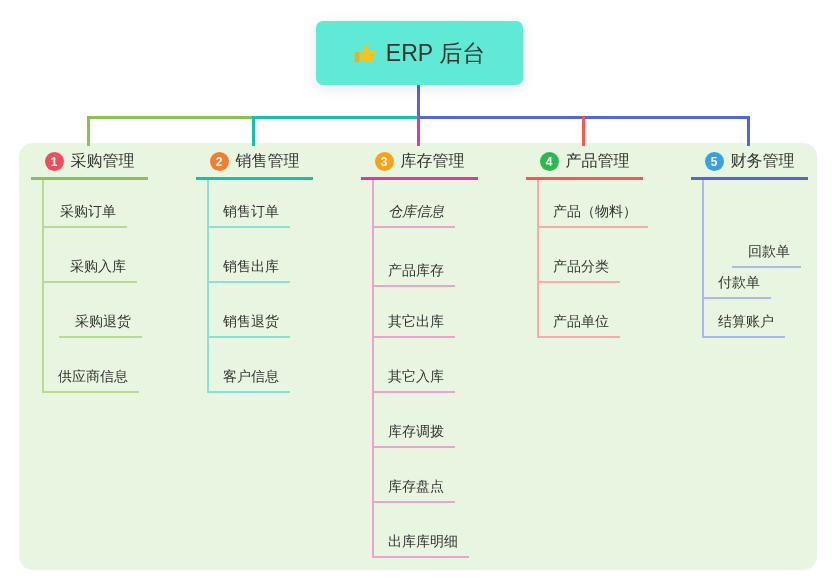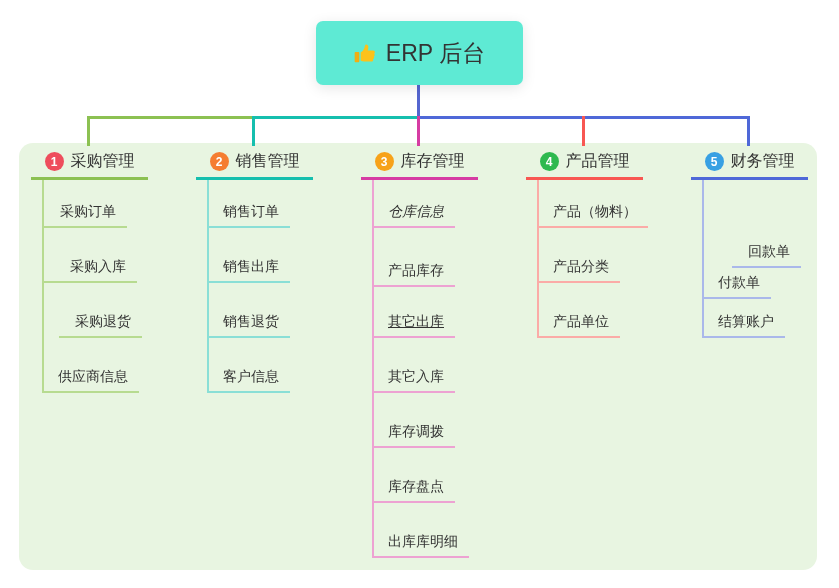--- a/index.html
+++ b/index.html
@@ -67,21 +67,21 @@
       <div class="item" style="left: 207px; top: 256px; border-bottom-color: rgb(138, 223, 214);">销售出库</div>
       <div class="item" style="left: 207px; top: 311px; border-bottom-color: rgb(138, 223, 214);">销售退货</div>
       <div class="item" style="left: 207px; top: 366px; border-bottom-color: rgb(138, 223, 214);">客户信息</div>
       <div class="branch-header" style="left: 361px; top: 146px; border-bottom-color: rgb(214, 60, 163);">
         <span class="badge" style="background: rgb(247, 162, 25);">3</span>
         <span>库存管理</span>
       </div>
       <div class="vline" style="left: 372px; top: 180px; height: 378px; background: rgb(237, 162, 210);"></div>
       <div class="item" style="left: 372px; top: 201px; border-bottom-color: rgb(237, 162, 210); font-style: italic;">仓库信息</div>
       <div class="item" style="left: 372px; top: 260px; border-bottom-color: rgb(237, 162, 210);">产品库存</div>
-      <div class="item" style="left: 372px; top: 311px; border-bottom-color: rgb(237, 162, 210); text-decoration: underline;">其它出库</div>
+      <div class="item" style="left: 372px; top: 311px; border-bottom-color: rgb(237, 162, 210);">其它出库</div>
       <div class="item" style="left: 372px; top: 366px; border-bottom-color: rgb(237, 162, 210);">其它入库</div>
       <div class="item" style="left: 372px; top: 421px; border-bottom-color: rgb(237, 162, 210);">库存调拨</div>
       <div class="item" style="left: 372px; top: 476px; border-bottom-color: rgb(237, 162, 210);">库存盘点</div>
       <div class="item" style="left: 372px; top: 531px; border-bottom-color: rgb(237, 162, 210);">出库库明细</div>
       <div class="branch-header" style="left: 526px; top: 146px; border-bottom-color: rgb(248, 87, 82);">
         <span class="badge" style="background: rgb(46, 185, 79);">4</span>
         <span>产品管理</span>
       </div>
       <div class="vline" style="left: 537px; top: 180px; height: 158px; background: rgb(251, 171, 167);"></div>
       <div class="item" style="left: 537px; top: 201px; border-bottom-color: rgb(251, 171, 167); text-align: center;">产品（物料）</div>

